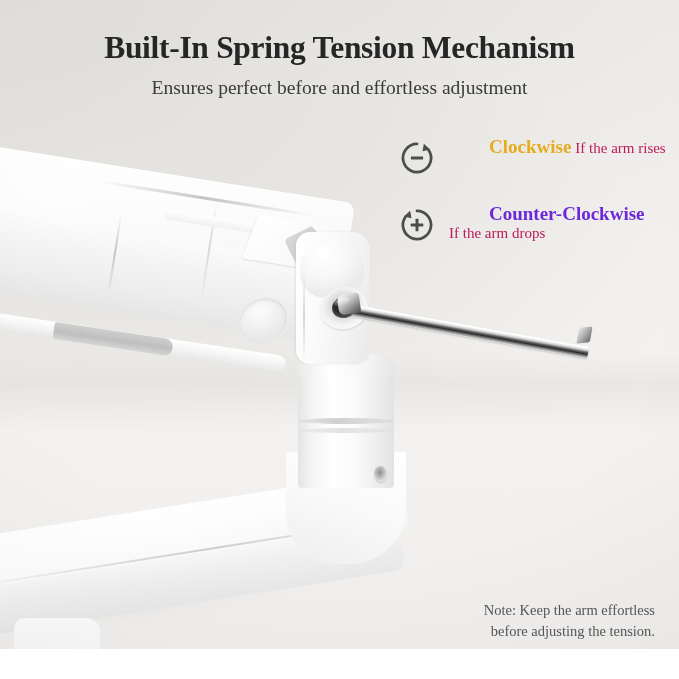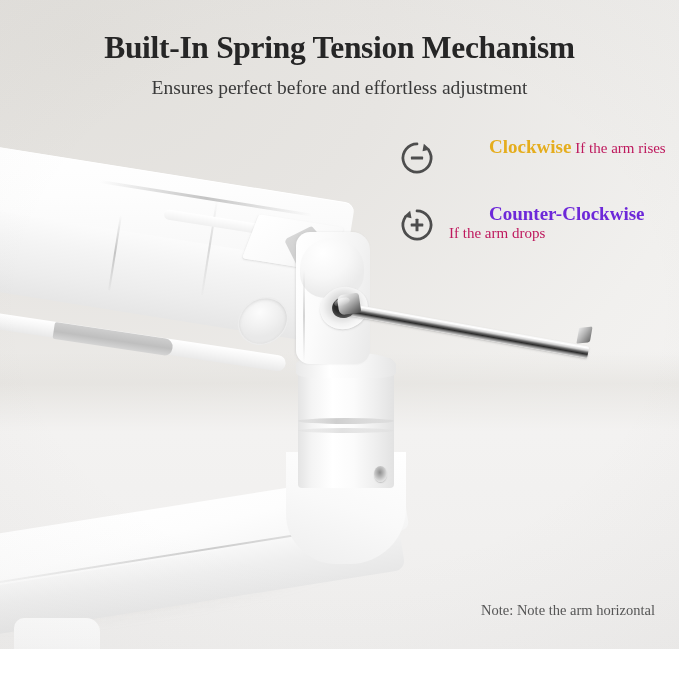--- a/index.html
+++ b/index.html
@@ -469,16 +469,17 @@
         </svg>
       </span>
       <span class="callout-text">
         <span class="callout-head" style="color: #6d28d9;">Counter-Clockwise</span>
         <span class="callout-sub">If the arm drops</span>
       </span>
     </div>
   </div>
 
   <div class="note">
-    <span class="note-line">Note: Note the arm horizontal</span>
+    <span class="note-line">Note: Keep the arm effortless</span>
+    <span class="note-line">before adjusting the tension.</span>
   </div>
 
 </div>
 
 </body></html>

